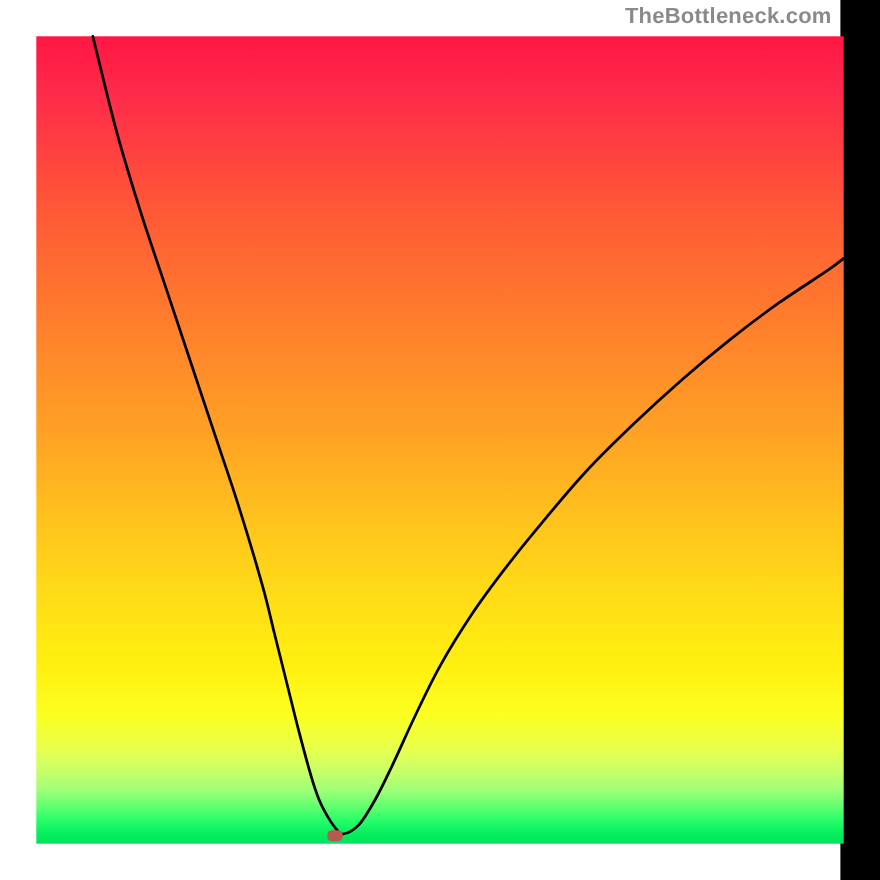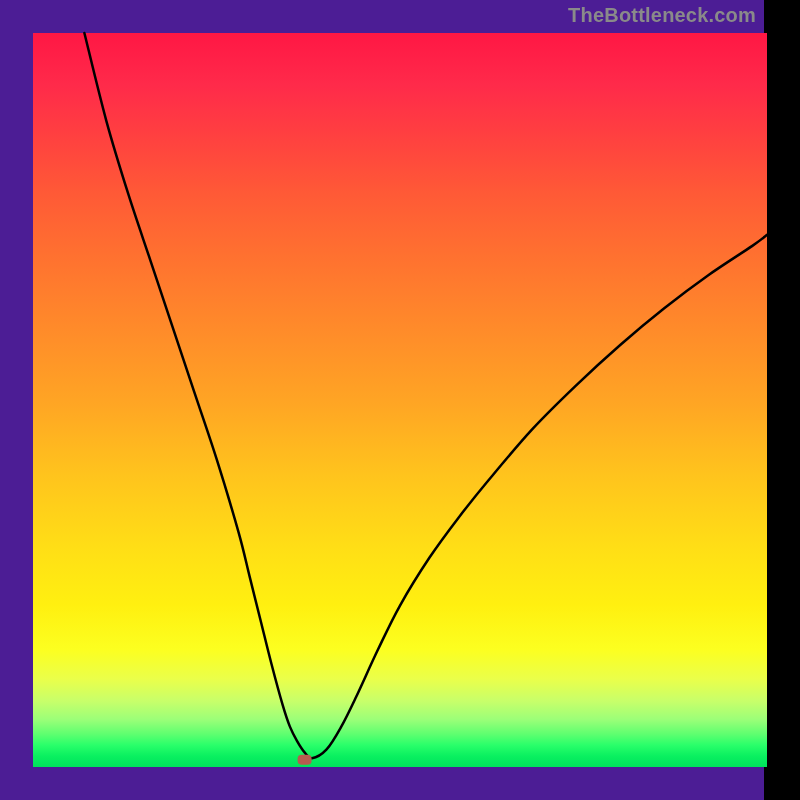--- a/index.html
+++ b/index.html
@@ -8,21 +8,21 @@
     width: 800px;
     height: 800px;
     background: #000;
     overflow: hidden;
     font-family: Arial, Helvetica, sans-serif;
   }
   .outer {
     position: relative;
     width: 764px;
     height: 800px;
-    background: #4c1d95;
+    background: #ffffff;
   }
   .plot {
     position: absolute;
     left: 33px;
     top: 33px;
     width: 734px;
     height: 734px;
     
     background: linear-gradient(
       to bottom,

